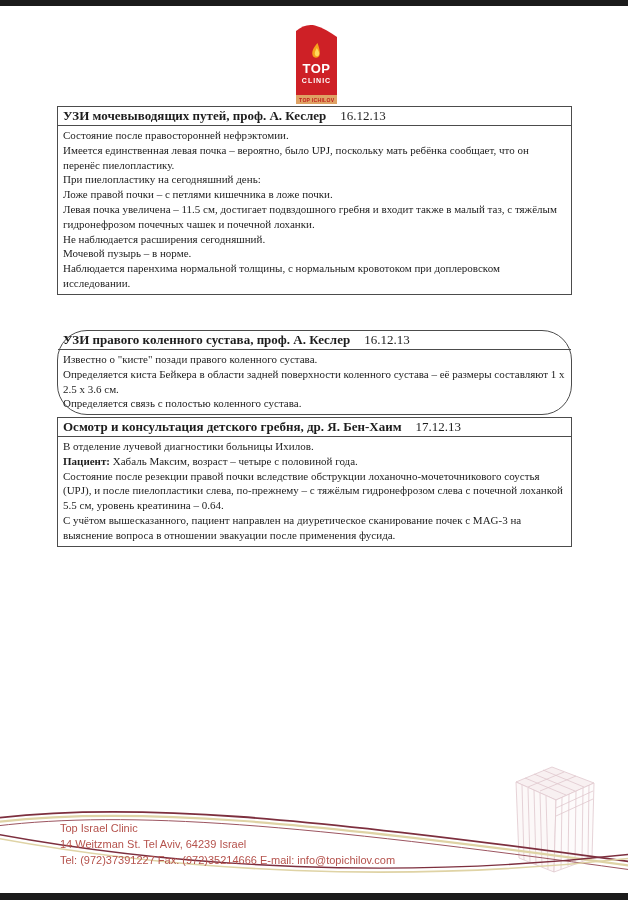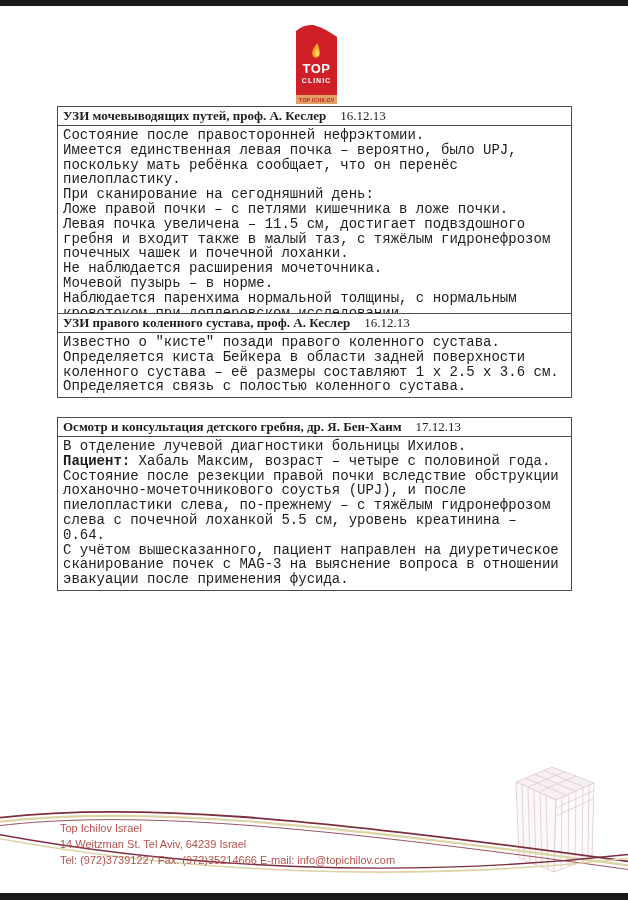--- a/index.html
+++ b/index.html
@@ -38,25 +38,25 @@
   
   .report{
     position:absolute;left:57px;width:515px;box-sizing:border-box;
     border:1px solid #4c4c4c;background:#ffffff;
   }
   .report-header{
     border-bottom:1px solid #4c4c4c;padding:1px 5px 2px 5px;
     font-size:13px;font-weight:bold;line-height:15px;
   }
   .report-header .date{font-weight:normal;margin-left:14px;}
-  .report-body{padding:2px 5px 3px 5px;font-size:14px;line-height:14.8px;font-family:Liberation Mono, monospace;}
+  .report-body{padding:2px 5px 3px 5px;font-size:11px;line-height:14.8px;}
   .report-body p{margin:0;}
   .bold-label{font-weight:bold;}
   #report-1{top:106px;}
-  #report-2{top:313px;}
+  #report-2{top:330px;border-radius:30px;}
   #report-3{top:417px;}
 
   
   .curves{position:absolute;left:0;top:788px;width:628px;height:112px;z-index:2;}
   .building{position:absolute;left:494px;top:762px;width:112px;height:118px;z-index:1;opacity:0.55;}
   .footer-text{
     position:absolute;left:60px;top:820px;z-index:3;
     font-family:"Liberation Sans",sans-serif;font-size:11px;line-height:16px;
     color:#b5524c;
   }
@@ -83,24 +83,24 @@
     </div>
   </div>
 
   <section class="report" id="report-1">
     <div class="report-header">
       <span>УЗИ мочевыводящих путей, проф. А. Кеслер</span><span class="date">16.12.13</span>
     </div>
     <div class="report-body">
       <p>Состояние после правосторонней нефрэктомии.</p>
       <p>Имеется единственная левая почка – вероятно, было UPJ, поскольку мать ребёнка сообщает, что он перенёс пиелопластику.</p>
-      <p>При сканирование на сегодняшний день:</p>
+      <p>При пиелопластику на сегодняшний день:</p>
       <p>Ложе правой почки – с петлями кишечника в ложе почки.</p>
       <p>Левая почка увеличена – 11.5 см, достигает подвздошного гребня и входит также в малый таз, с тяжёлым гидронефрозом почечных чашек и почечной лоханки.</p>
-      <p>Не наблюдается расширения мочеточника.</p>
+      <p>Не наблюдается расширения сегодняшний.</p>
       <p>Мочевой пузырь – в норме.</p>
       <p>Наблюдается паренхима нормальной толщины, с нормальным кровотоком при доплеровском исследовании.</p>
     </div>
   </section>
 
   <section class="report" id="report-2">
     <div class="report-header">
       <span>УЗИ правого коленного сустава, проф. А. Кеслер</span><span class="date">16.12.13</span>
     </div>
     <div class="report-body">
@@ -152,20 +152,20 @@
 
   <svg class="curves" viewBox="0 0 628 112">
     <path d="M-4 30 C 130 14, 300 28, 632 74" stroke="#7d2f3e" stroke-width="1.8" fill="none"></path>
     <path d="M-4 34 C 130 18, 300 32, 632 78" stroke="#dfd3a5" stroke-width="2.2" fill="none"></path>
     <path d="M-4 38 C 130 22, 300 36, 632 82" stroke="#9c5560" stroke-width="1" fill="none"></path>
     <path d="M-4 46 C 180 80, 400 92, 632 66" stroke="#7d2f3e" stroke-width="1.4" fill="none"></path>
     <path d="M-4 50 C 180 84, 400 96, 632 70" stroke="#dfd3a5" stroke-width="1.6" fill="none"></path>
   </svg>
 
   <div class="footer-text">
-    <div>Top Ichilov Israel</div>
+    <div>Top Israel Clinic</div>
     <div>14 Weitzman St. Tel Aviv, 64239 Israel</div>
     <div>Tel: (972)37391227  Fax: (972)35214666 E-mail: info@topichilov.com</div>
   </div>
 
   <div class="scan-bar bottom"></div>
 
 </div>
 
 </body></html>

